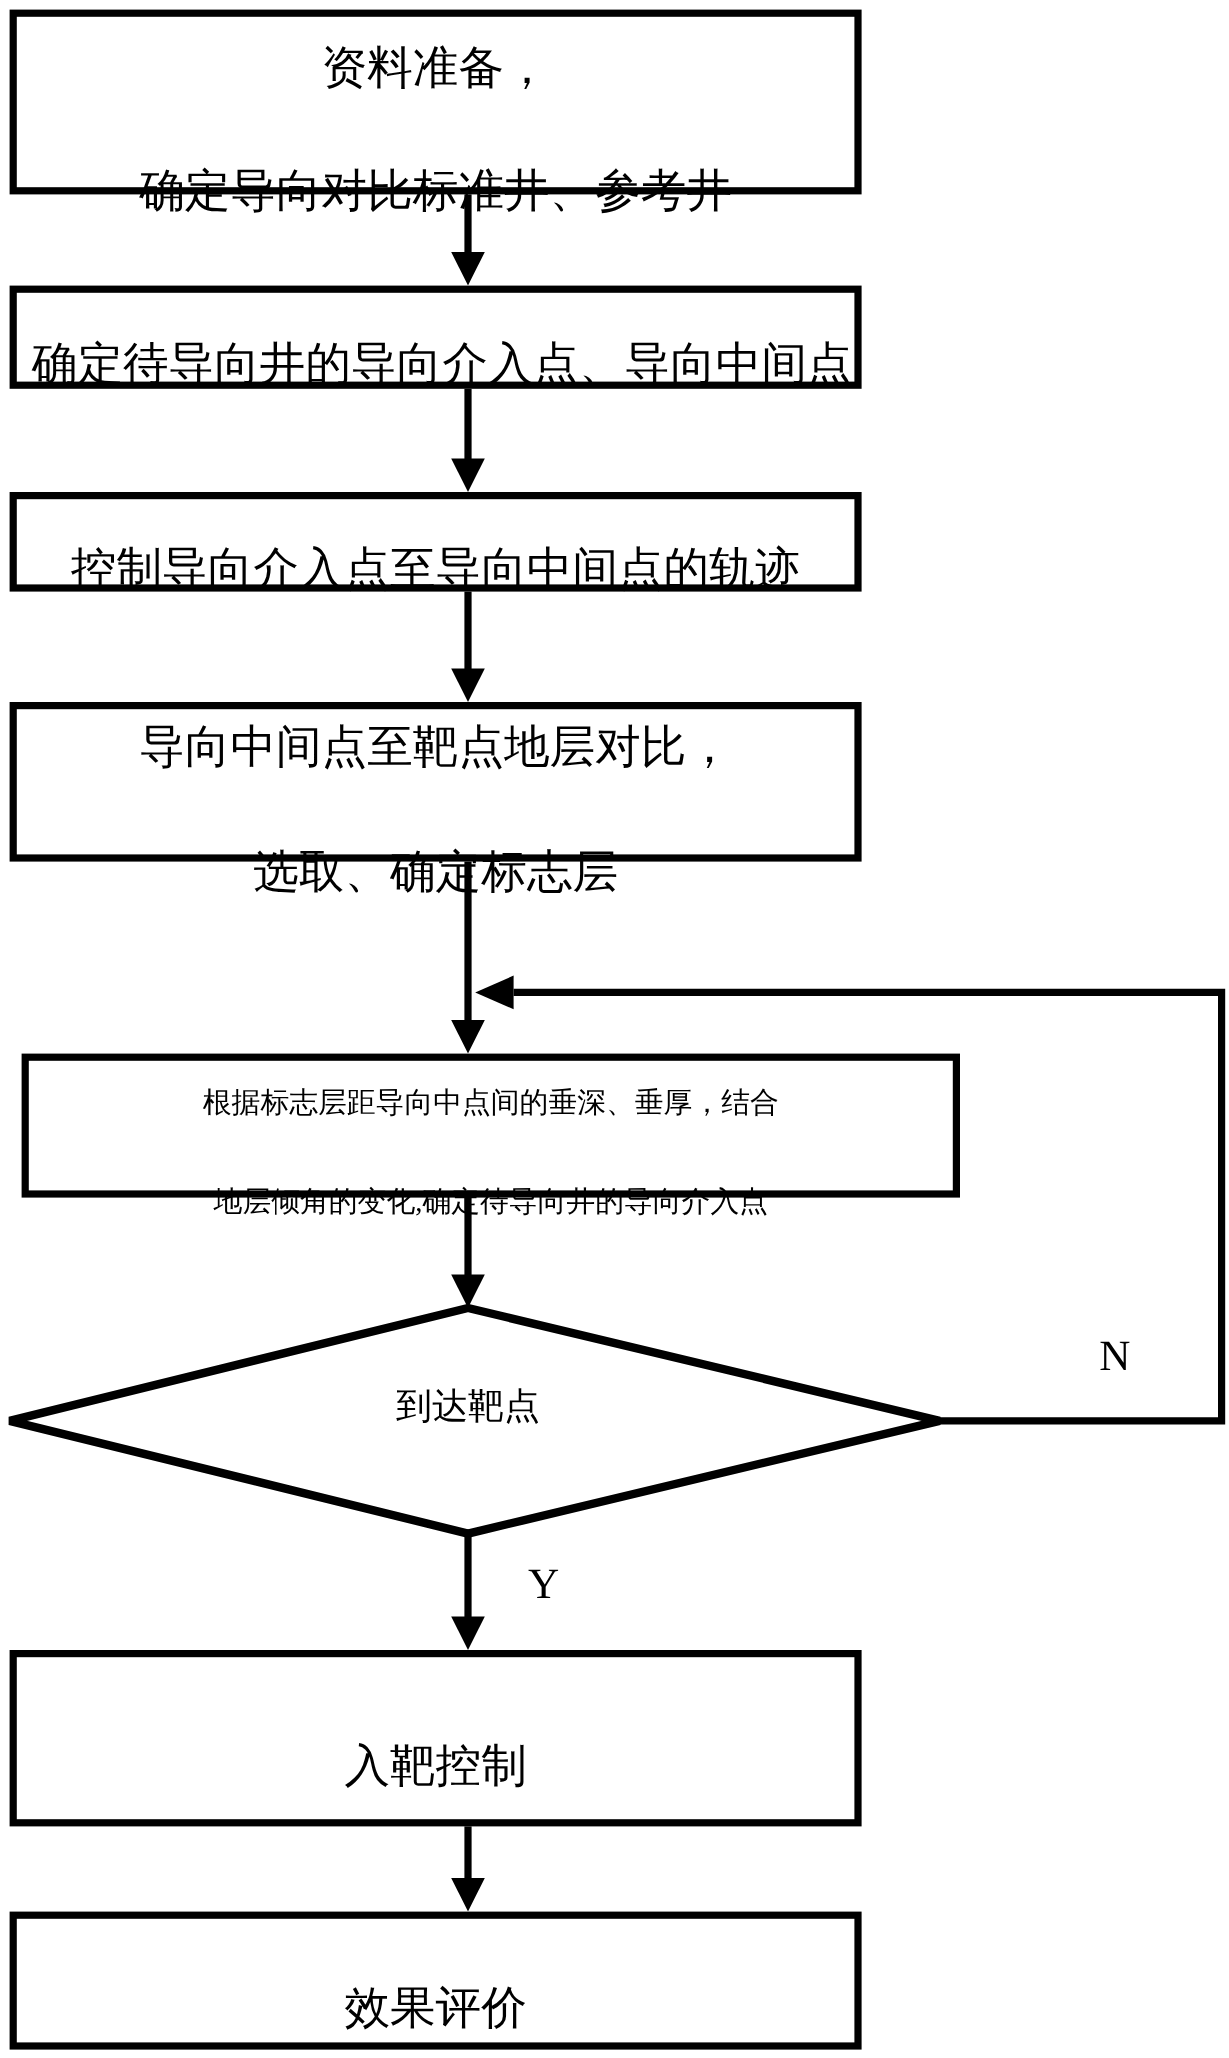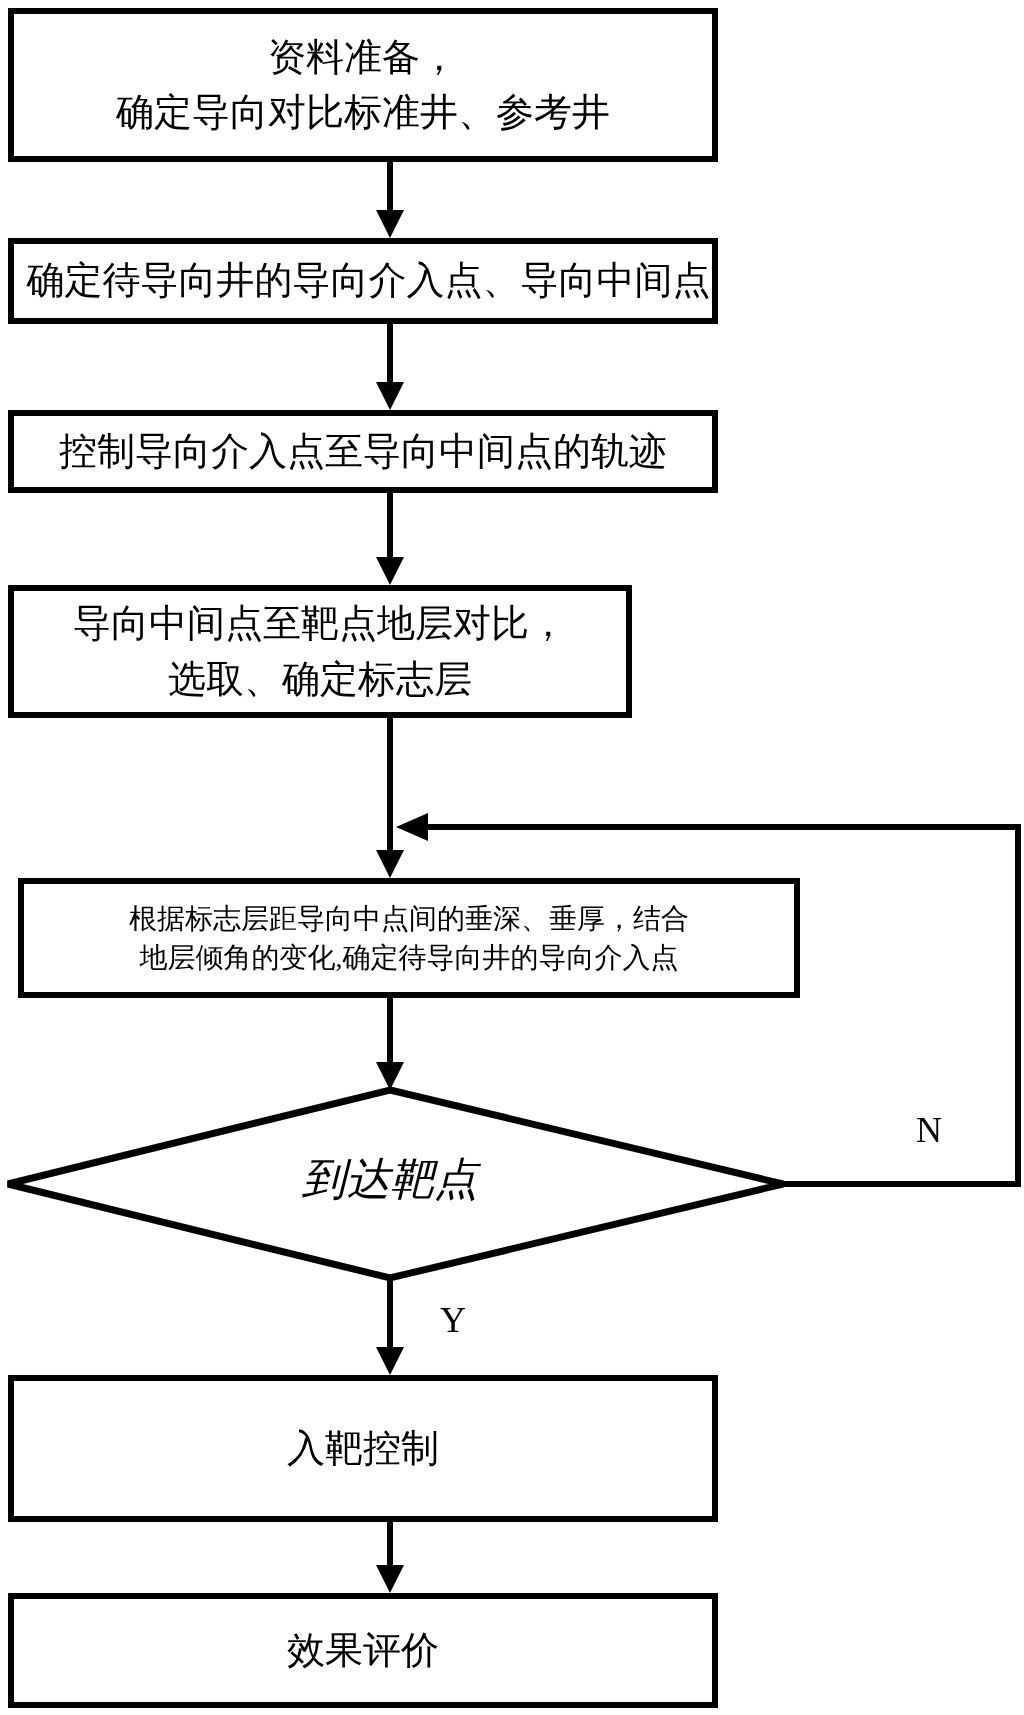--- a/index.html
+++ b/index.html
@@ -33,32 +33,32 @@
     flex-direction: column;
     justify-content: center;
     align-items: center;
     text-align: center;
     z-index: 2;
   }
   .pbox .line {
     font-size: 38px;
     line-height: 1.45;
     white-space: nowrap;
+    margin-top: 48px;
   }
   .pbox.small-text .line {
-    font-size: 28px;
+    font-size: 24px;
     line-height: 1.4;
   }
   .float-label {
     position: absolute;
     z-index: 3;
-    font-size: 44px;
+    font-size: 30px;
     line-height: 1;
     white-space: nowrap;
-    font-style: italic;
   }
   .branch-label {
     position: absolute;
     z-index: 3;
     font-size: 36px;
     line-height: 1;
   }
 </style>
 </head>
 <body>
@@ -116,21 +116,21 @@
   </div>
 
   <div class="pbox" style="left:8px; top:238px; width:710px; height:86px;padding-left:11px;">
     <div class="line">确定待导向井的导向介入点、导向中间点</div>
   </div>
 
   <div class="pbox" style="left:8px; top:410px; width:710px; height:83px;">
     <div class="line">控制导向介入点至导向中间点的轨迹</div>
   </div>
 
-  <div class="pbox" style="left:8px; top:585px; width:624px; height:133px;">
+  <div class="pbox" style="left:8px; top:585px; width:710px; height:133px;">
     <div class="line">导向中间点至靶点地层对比，</div>
     <div class="line">选取、确定标志层</div>
   </div>
 
   <div class="pbox small-text" style="left:18px; top:878px; width:782px; height:120px;">
     <div class="line">根据标志层距导向中点间的垂深、垂厚，结合</div>
     <div class="line">地层倾角的变化,确定待导向井的导向介入点</div>
   </div>
 
   <div class="float-label" style="left:190px; top:1158px; width:400px; text-align:center;">到达靶点</div>

